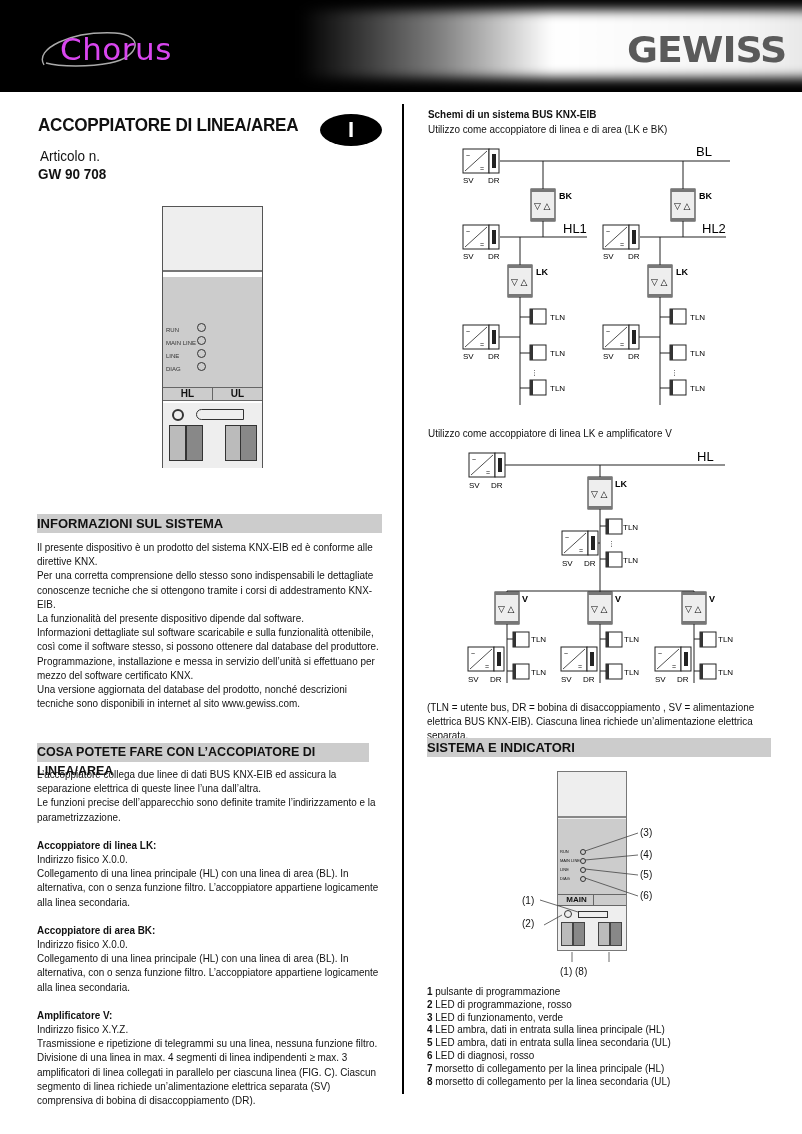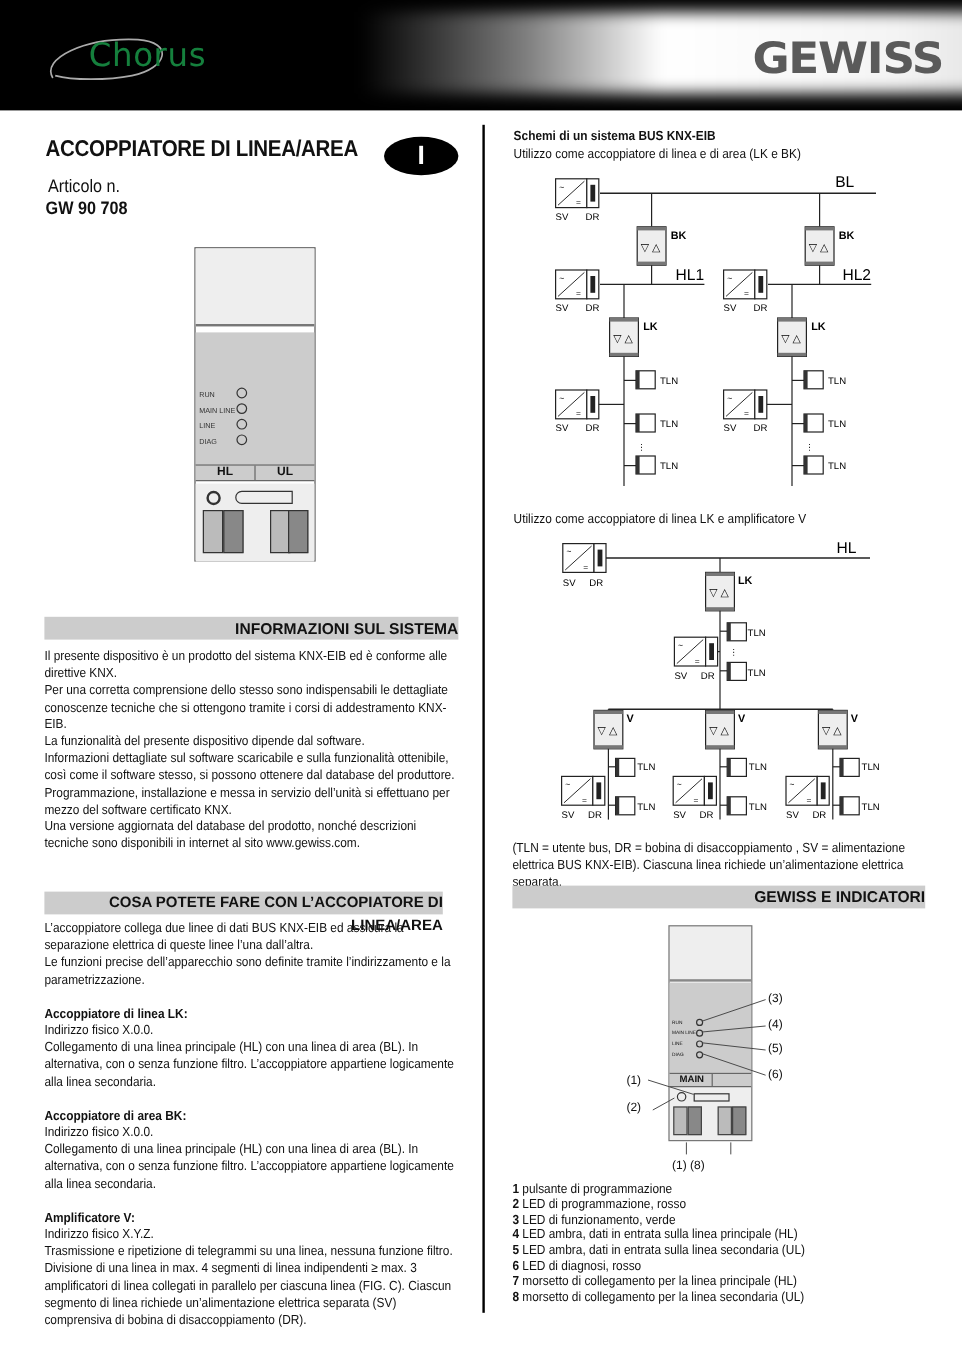--- a/index.html
+++ b/index.html
@@ -1,39 +1,39 @@
 <!DOCTYPE html>
 <html><head>
 <meta charset="utf-8">
 <style>
 *{box-sizing:border-box;margin:0;padding:0}
 body{width:802px;height:1134px;background:#fff;font-family:"Liberation Sans",sans-serif;color:#111;position:relative;overflow:hidden}
 .header{position:absolute;left:0;top:0;width:802px;height:92px;background:#000;overflow:hidden}
 .glow{position:absolute;left:300px;top:10px;width:560px;height:68px;background:linear-gradient(90deg,rgba(255,255,255,0) 0%,rgba(255,255,255,0.5) 25%,#fff 45%,#f4f4f4 80%,#ddd 100%);filter:blur(6px)}
 .chorus{position:absolute;left:40px;top:25px;width:100px;height:46px}
-.chorus-text{position:absolute;left:74px;top:31px;color:#15803d;font-size:27px;letter-spacing:0.5px;font-family:"DejaVu Sans",sans-serif}
+.chorus-text{position:absolute;left:60px;top:31px;color:#d946ef;font-size:31px;letter-spacing:0.5px;font-family:"DejaVu Sans",sans-serif}
 .gewiss{position:absolute;left:627px;top:29px;font-family:"DejaVu Sans",sans-serif;font-weight:bold;font-size:36px;color:#5a5a5a;letter-spacing:-1px;transform:scaleX(1.05);transform-origin:left}
 .divider{position:absolute;left:402px;top:104px;width:1.5px;height:990px;background:#000}
 .title{position:absolute;left:38px;top:114px;font-size:19px;font-weight:bold;letter-spacing:-0.3px;transform:scaleX(0.9);transform-origin:left}
 .lang-badge{position:absolute;left:320px;top:114px;width:62px;height:32px;background:#000;border-radius:50%;color:#fff;font-weight:bold;font-size:22px;text-align:center;line-height:32px}
 .article-label{position:absolute;left:40px;top:147px;font-size:15px;transform:scaleX(0.9);transform-origin:left}
 .article-code{position:absolute;left:38px;top:165px;font-size:15px;font-weight:bold;transform:scaleX(0.9);transform-origin:left}
 .device{position:absolute;left:162px;top:206px;width:101px;height:262px;border:1px solid #555;background:#fff}
 .dev-top{position:absolute;left:0;top:0;width:99px;height:65px;background:#eee;border-bottom:2px solid #777}
 .dev-mid{position:absolute;left:0;top:70px;width:99px;height:110px;background:#ccc}
 .led-row{position:absolute;left:3px;font-size:6px;color:#333;display:flex;align-items:center}
 .led{position:absolute;left:34px;width:9px;height:9px;border:1px solid #333;border-radius:50%}
 .dev-labels{position:absolute;left:0;top:180px;width:99px;height:14px;background:#ccc;border-top:1px solid #666;border-bottom:1px solid #666;font-weight:bold;font-size:10px;display:flex}
 .dev-labels span{flex:1;text-align:center;line-height:12px}
 .dev-labels span:first-child{border-right:1px solid #666}
 .dev-bottom{position:absolute;left:0;top:196px;width:99px;height:65px;background:#eee}
 .prog-led{position:absolute;left:9px;top:6px;width:12px;height:12px;border:2px solid #333;border-radius:50%}
 .prog-btn{position:absolute;left:33px;top:6px;width:48px;height:11px;border:1px solid #333;border-radius:6px 0 0 6px}
 .term{position:absolute;top:22px;width:17px;height:36px;border:1px solid #333}
-.sec-head{position:absolute;height:19px;background:#ccc;font-weight:bold;font-size:13px;text-align:right;line-height:19px}
+.sec-head{position:absolute;height:19px;background:#ccc;font-weight:bold;font-size:13px;text-align:left;line-height:19px}
 .para{position:absolute;font-size:11px;line-height:14.2px;transform:scaleX(0.9);transform-origin:left}
 .para b{font-weight:bold}
 .sch-title{position:absolute;left:428px;top:108px;font-size:11px;font-weight:bold;transform:scaleX(0.9);transform-origin:left}
 .sch-sub{position:absolute;font-size:11px;transform:scaleX(0.9);transform-origin:left}
 svg text{font-family:"Liberation Sans",sans-serif}
 .legend-list{position:absolute;left:427px;top:985px;font-size:11px;line-height:12.8px;transform:scaleX(0.9);transform-origin:left}
 .legend-list b{font-weight:bold}
 </style>
 </head>
 <body>
@@ -266,21 +266,21 @@
   <use href="#psu" x="235" y="202"></use>
   <text x="235" y="237" font-size="8">SV</text>
     <text x="257" y="237" font-size="8">DR</text>
   <use href="#tln" x="280" y="219"></use>
     <line x1="274" y1="226" x2="280" y2="226" stroke="#222"></line>
   <text x="298" y="230" font-size="8">TLN</text>
 </svg>
 
 <div class="para" style="left:427px;top:700px;width:380px">(TLN = utente bus, DR = bobina di disaccoppiamento , SV = alimentazione elettrica BUS KNX-EIB). Ciascuna linea richiede un’alimentazione elettrica separata.</div>
 
-<div class="sec-head" style="left:427px;top:738px;width:344px">GEWISS E INDICATORI</div>
+<div class="sec-head" style="left:427px;top:738px;width:344px">SISTEMA E INDICATORI</div>
 
 <div style="position:absolute;left:557px;top:771px;width:70px;height:180px;border:1px solid #777;background:#eee">
   <div style="position:absolute;left:0;top:44px;width:68px;height:2px;background:#888"></div>
   <div style="position:absolute;left:0;top:47px;width:68px;height:75px;background:#ccc"></div>
   <div style="position:absolute;left:2px;top:77px;font-size:4px">RUN</div>
   <div style="position:absolute;left:2px;top:86px;font-size:4px">MAIN LINE</div>
   <div style="position:absolute;left:2px;top:95px;font-size:4px">LINE</div>
   <div style="position:absolute;left:2px;top:104px;font-size:4px">DIAG</div>
   <div style="position:absolute;left:22px;top:77px;width:6px;height:6px;border:1px solid #333;border-radius:50%"></div>
   <div style="position:absolute;left:22px;top:86px;width:6px;height:6px;border:1px solid #333;border-radius:50%"></div>

